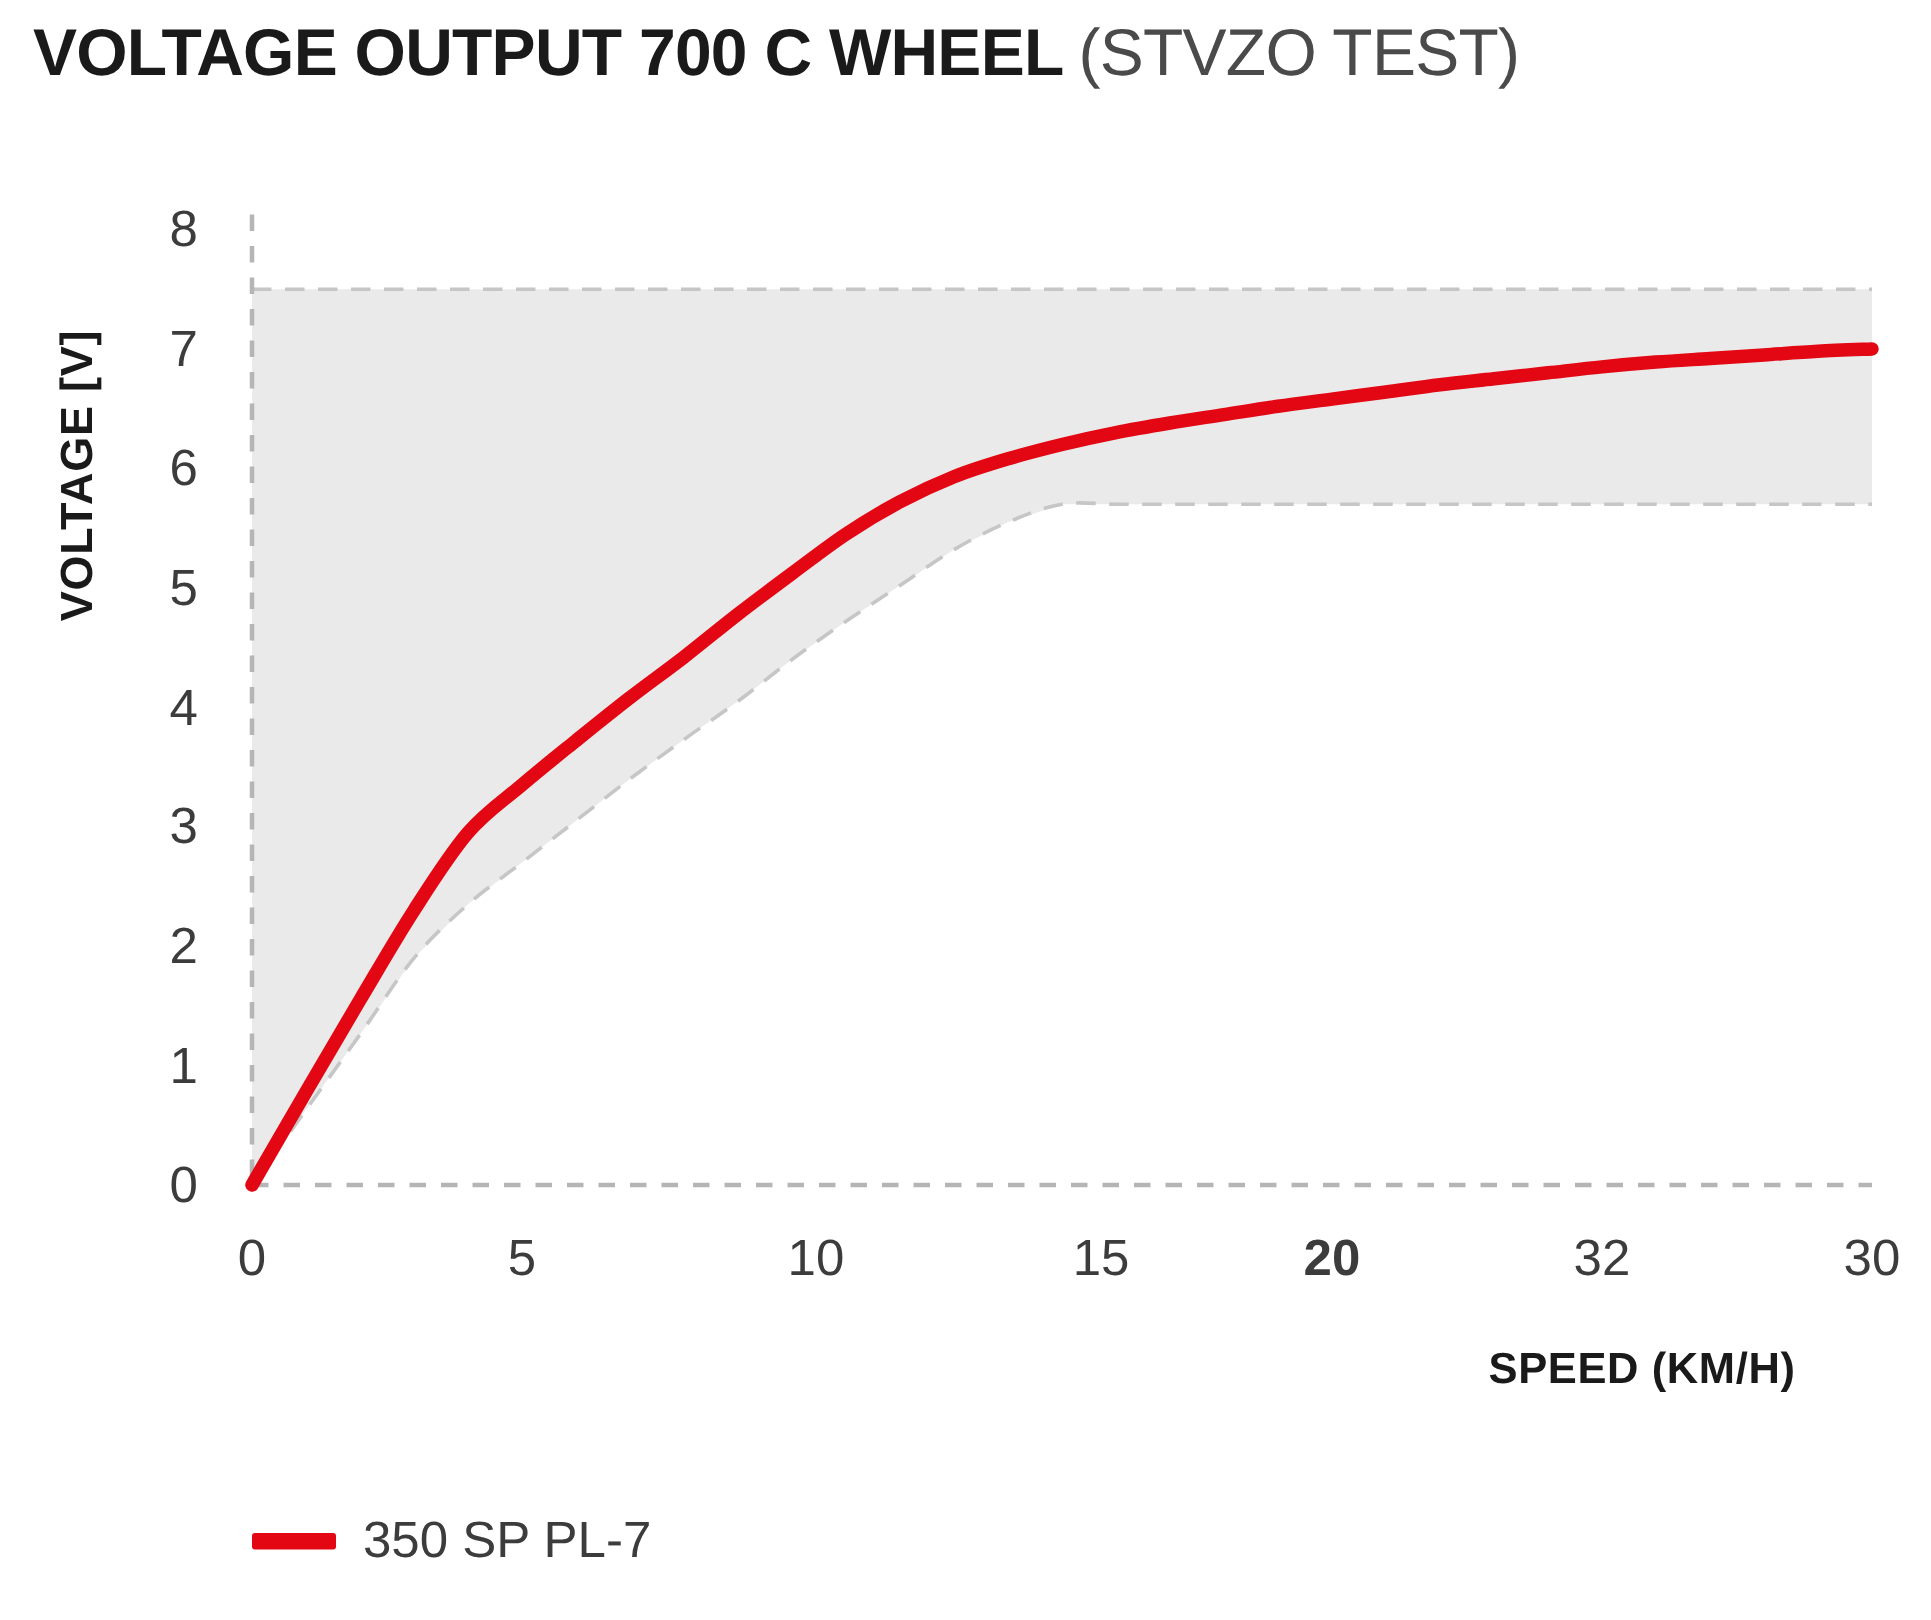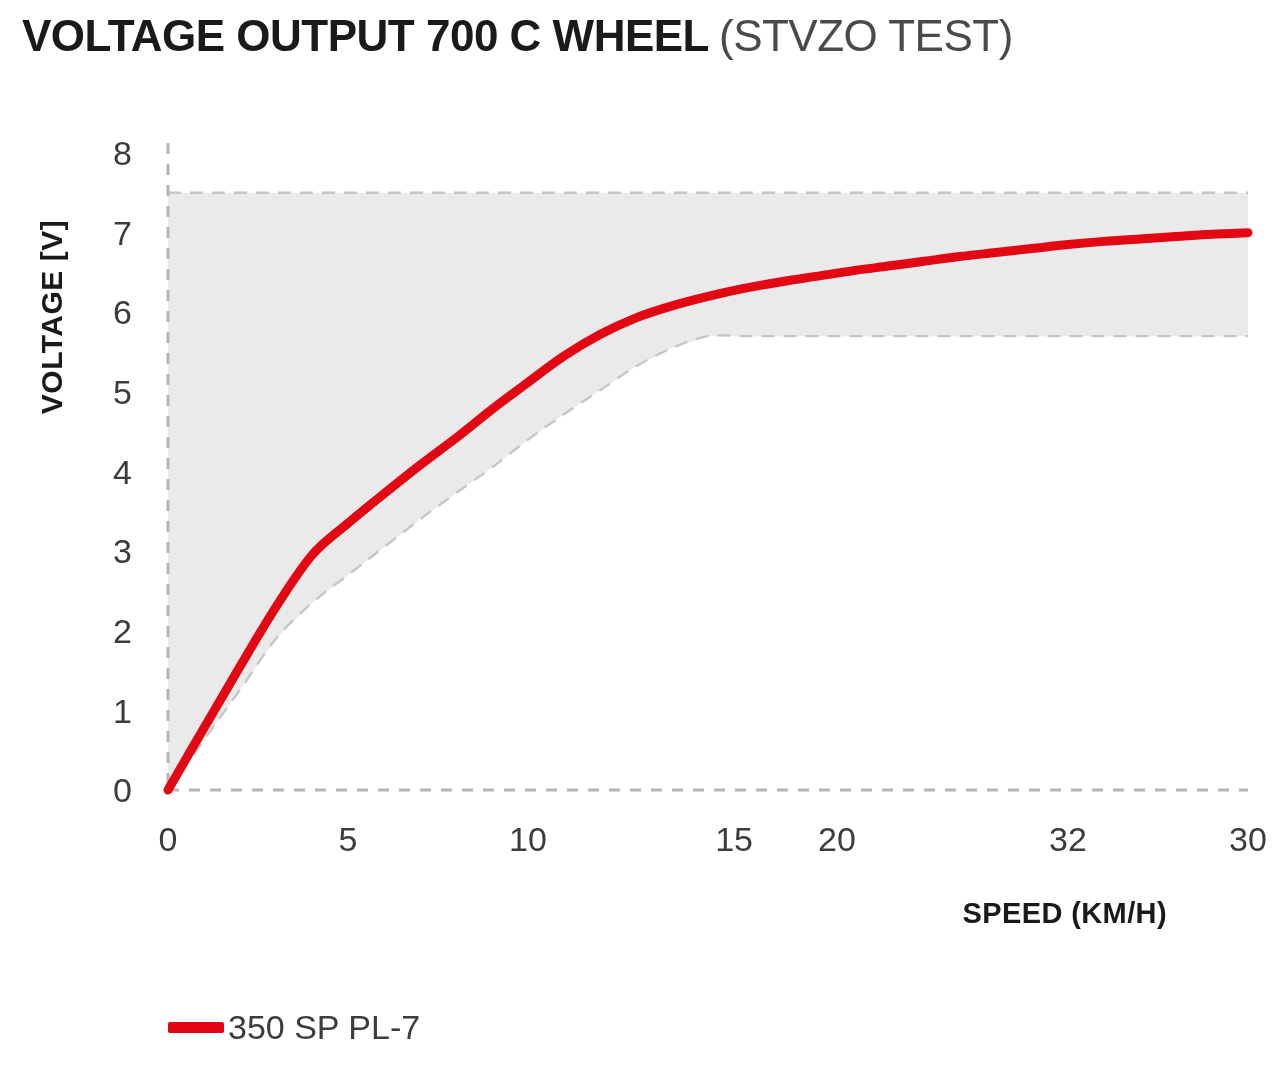--- a/index.html
+++ b/index.html
@@ -57,21 +57,21 @@
     font-size: 30px;
     font-weight: 700;
     letter-spacing: 0.5px;
     color: #1a1a1a;
     white-space: nowrap;
   }
 
   
   #x-axis-title {
     position: absolute;
-    right: 52px;
+    right: 22px;
     top: 897px;
     font-size: 29px;
     font-weight: 700;
     letter-spacing: 0.4px;
     color: #1a1a1a;
     white-space: nowrap;
   }
 
   
   .ytick {
@@ -105,21 +105,21 @@
     position: absolute;
     left: 168px;
     top: 1010px;
     display: flex;
     align-items: center;
     gap: 78px;
   }
   .legend-item {
     display: flex;
     align-items: center;
-    gap: 4px;
+    gap: 18px;
   }
   .legend-swatch-line {
     width: 56px;
     height: 11px;
     border-radius: 2px;
   }
   .legend-swatch-box {
     width: 40px;
     height: 46px;
     border-radius: 2px;
@@ -150,23 +150,23 @@
   <div class="ytick" style="left:62px;  top:295px;">6</div>
   <div class="ytick" style="left:62px;  top:375px;">5</div>
   <div class="ytick" style="left:62px;  top:455px;">4</div>
   <div class="ytick" style="left:62px;  top:534px;">3</div>
   <div class="ytick" style="left:62px;  top:614px;">2</div>
   <div class="ytick" style="left:62px;  top:694px;">1</div>
   <div class="ytick" style="left:62px;  top:773px;">0</div>
 
   <div class="xtick" style="left:123px;  top:822px;">0</div>
   <div class="xtick" style="left:303px;  top:822px;">5</div>
-  <div class="xtick" style="left:483px;  top:822px;">10</div>
+  <div class="xtick" style="left:499px;  top:822px;">10</div>
   <div class="xtick" style="left:663px;  top:822px;text-align:right;">15</div>
-  <div class="xtick" style="left:792px;  top:822px;">20</div>
+  <div class="xtick" style="left:843px;  top:822px;font-weight:bold;">20</div>
   <div class="xtick" style="left:1023px; top:822px;">32</div>
   <div class="xtick" style="left:1203px; top:822px;">30</div>
 
   <svg id="plot-svg" width="1287" height="1080">
     <g>
       <path id="band-path" fill="#EAEAEA" stroke="none" d="M 168.00 192.81 L 204.00 192.81 L 240.00 192.81 L 276.00 192.81 L 312.00 192.81 L 348.00 192.81 L 384.00 192.81 L 420.00 192.81 L 456.00 192.81 L 492.00 192.81 L 528.00 192.81 L 564.00 192.81 L 600.00 192.81 L 636.00 192.81 L 672.00 192.81 L 708.00 192.81 L 744.00 192.81 L 780.00 192.81 L 816.00 192.81 L 852.00 192.81 L 888.00 192.81 L 924.00 192.81 L 960.00 192.81 L 996.00 192.81 L 1032.00 192.81 L 1068.00 192.81 L 1104.00 192.81 L 1140.00 192.81 L 1176.00 192.81 L 1212.00 192.81 L 1248.00 192.81 L 1248.00 336.14 L 1212.00 336.14 L 1176.00 336.14 L 1140.00 336.14 L 1104.00 336.14 L 1068.00 336.14 L 1032.00 336.14 L 996.00 336.14 L 960.00 336.14 L 924.00 336.14 L 888.00 336.14 L 852.00 336.14 L 816.00 336.14 L 780.00 336.14 L 744.00 336.14 L 708.00 336.14 L 672.00 348.08 L 636.00 366.39 L 600.00 390.28 L 564.00 414.17 L 528.00 439.65 L 492.00 467.52 L 456.00 493.00 L 420.00 519.28 L 384.00 547.14 L 348.00 575.01 L 312.00 602.88 L 276.00 638.71 L 240.00 689.67 L 204.00 739.84 L 168.00 790.00 Z"></path>
       <path id="band-upper" fill="none" stroke="#C6C6C6" stroke-width="2.4" stroke-dasharray="13 9" d="M 168.00 192.81 L 204.00 192.81 L 240.00 192.81 L 276.00 192.81 L 312.00 192.81 L 348.00 192.81 L 384.00 192.81 L 420.00 192.81 L 456.00 192.81 L 492.00 192.81 L 528.00 192.81 L 564.00 192.81 L 600.00 192.81 L 636.00 192.81 L 672.00 192.81 L 708.00 192.81 L 744.00 192.81 L 780.00 192.81 L 816.00 192.81 L 852.00 192.81 L 888.00 192.81 L 924.00 192.81 L 960.00 192.81 L 996.00 192.81 L 1032.00 192.81 L 1068.00 192.81 L 1104.00 192.81 L 1140.00 192.81 L 1176.00 192.81 L 1212.00 192.81 L 1248.00 192.81"></path>
       <path id="band-lower" fill="none" stroke="#C6C6C6" stroke-width="2.4" stroke-dasharray="13 9" d="M 168.00 790.00 C 174.00 781.64, 192.00 756.56, 204.00 739.84 C 216.00 723.12, 228.00 706.53, 240.00 689.67 C 252.00 672.82, 264.00 653.18, 276.00 638.71 C 288.00 624.25, 300.00 613.50, 312.00 602.88 C 324.00 592.26, 336.00 584.30, 348.00 575.01 C 360.00 565.72, 372.00 556.43, 384.00 547.14 C 396.00 537.85, 408.00 528.30, 420.00 519.28 C 432.00 510.25, 444.00 501.62, 456.00 493.00 C 468.00 484.37, 480.00 476.41, 492.00 467.52 C 504.00 458.63, 516.00 448.54, 528.00 439.65 C 540.00 430.76, 552.00 422.40, 564.00 414.17 C 576.00 405.94, 588.00 398.25, 600.00 390.28 C 612.00 382.32, 624.00 373.43, 636.00 366.39 C 648.00 359.36, 660.00 353.12, 672.00 348.08 C 684.00 343.04, 696.00 338.13, 708.00 336.14 C 720.00 334.15, 732.00 336.14, 744.00 336.14 C 756.00 336.14, 768.00 336.14, 780.00 336.14 C 792.00 336.14, 804.00 336.14, 816.00 336.14 C 828.00 336.14, 840.00 336.14, 852.00 336.14 C 864.00 336.14, 876.00 336.14, 888.00 336.14 C 900.00 336.14, 912.00 336.14, 924.00 336.14 C 936.00 336.14, 948.00 336.14, 960.00 336.14 C 972.00 336.14, 984.00 336.14, 996.00 336.14 C 1008.00 336.14, 1020.00 336.14, 1032.00 336.14 C 1044.00 336.14, 1056.00 336.14, 1068.00 336.14 C 1080.00 336.14, 1092.00 336.14, 1104.00 336.14 C 1116.00 336.14, 1128.00 336.14, 1140.00 336.14 C 1152.00 336.14, 1164.00 336.14, 1176.00 336.14 C 1188.00 336.14, 1200.00 336.14, 1212.00 336.14 C 1224.00 336.14, 1242.00 336.14, 1248.00 336.14"></path>
     </g>
     <g>

